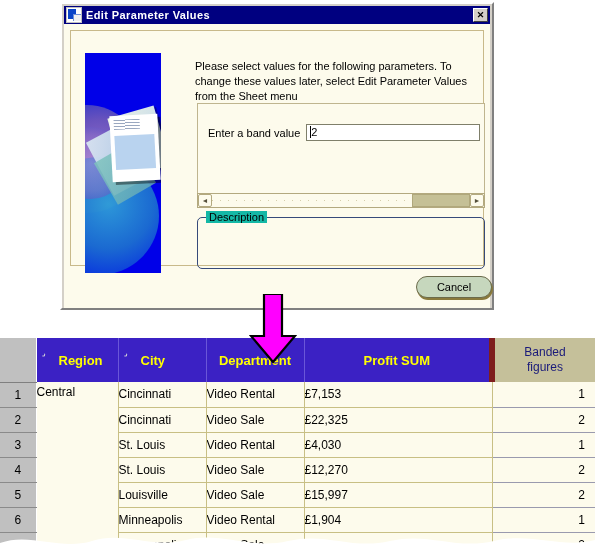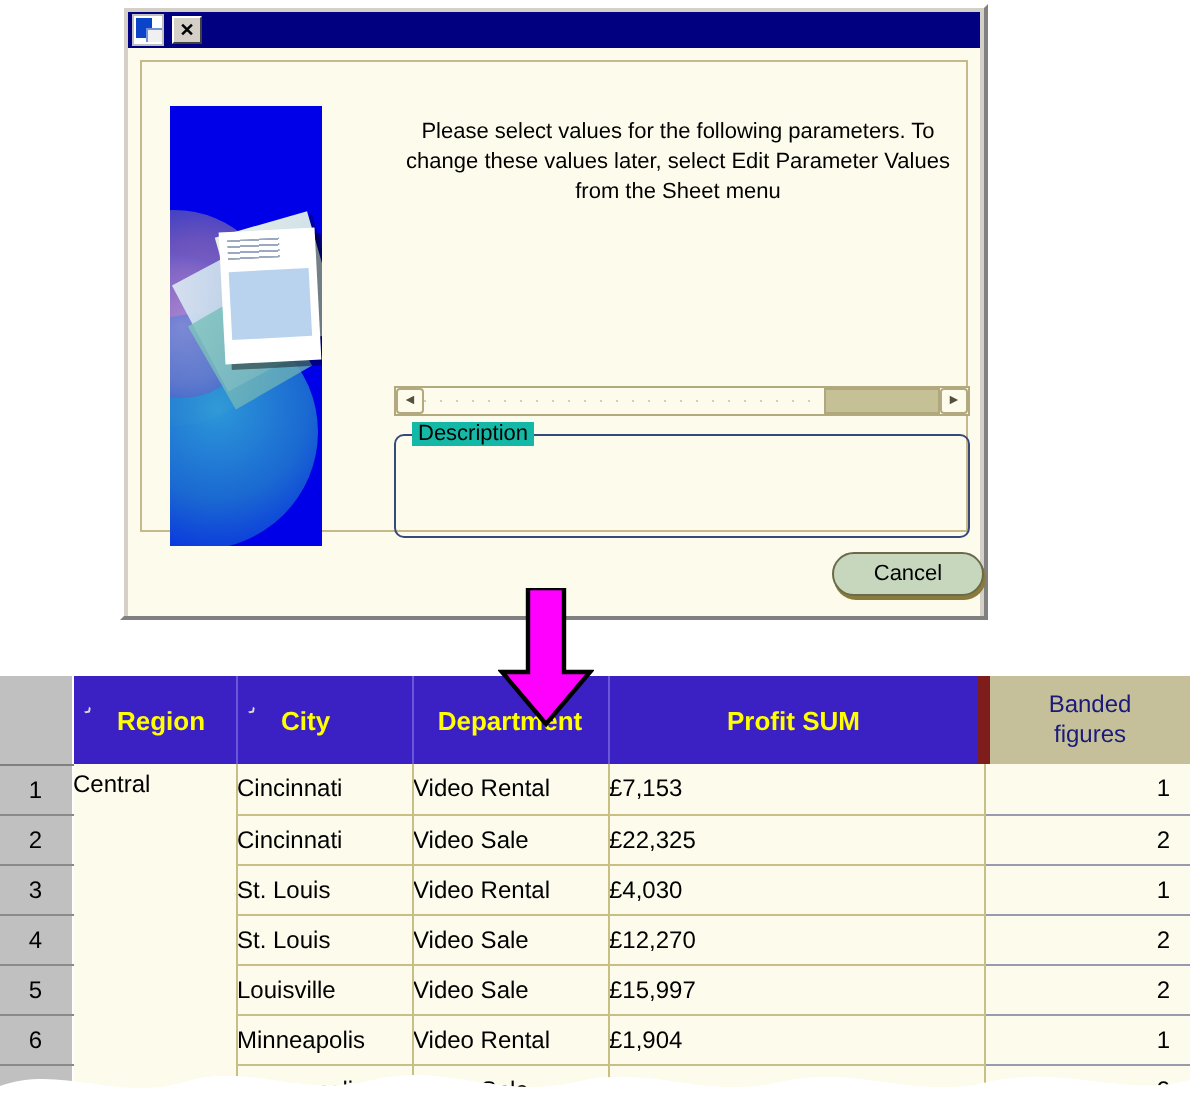--- a/index.html
+++ b/index.html
@@ -104,21 +104,20 @@
   }
 
   #panel-inner {
     position: absolute;
     left: 6px; top: 6px;
     width: 414px;
     height: 236px;
     border: 1px solid #c8b98a;
     background: #fdfbec;
     box-sizing: border-box;
-    text-align: center;
   }
 
   
   #splash {
     position: absolute;
     left: 14px; top: 22px;
     width: 76px;
     height: 220px;
     background: #0000e8;
     overflow: hidden;
@@ -436,20 +435,21 @@
     z-index: 30;
   }
 </style>
 </head>
 <body>
 
 <div id="dialog">
 
   <div id="titlebar">
     <span class="title-icon"></span>
+    <span id="title-text">Edit Parameter Values</span>
     <span id="close-btn">✕</span>
   </div>
 
   <div id="dlg-body">
 
     <div id="panel-inner">
 
       <div id="splash">
         <div class="swirl" id="sw1"></div>
         <div class="swirl" id="sw2"></div>
@@ -458,20 +458,28 @@
         <div class="paper" id="p-mid"></div>
         <div class="paper" id="p-teal"></div>
         <div class="paper" id="p-front">
           <div class="lines"></div>
           <div class="block"></div>
         </div>
       </div>
 
       <div id="instructions">Please select values for the following parameters.  To change these values later, select Edit Parameter Values from the Sheet menu</div>
 
+      <div id="param-box">
+        <div id="param-row">
+          <span id="param-label">Enter a band value</span>
+          <div id="param-input">
+            <span class="caretval">2</span>
+          </div>
+        </div>
+      </div>
 
       <div id="hscroll">
         <div class="sb-arrow">◄</div>
         <div class="sb-trough">
           <div id="sb-thumb"></div>
         </div>
         <div class="sb-arrow">►</div>
       </div>
 
       <div id="desc-box">

